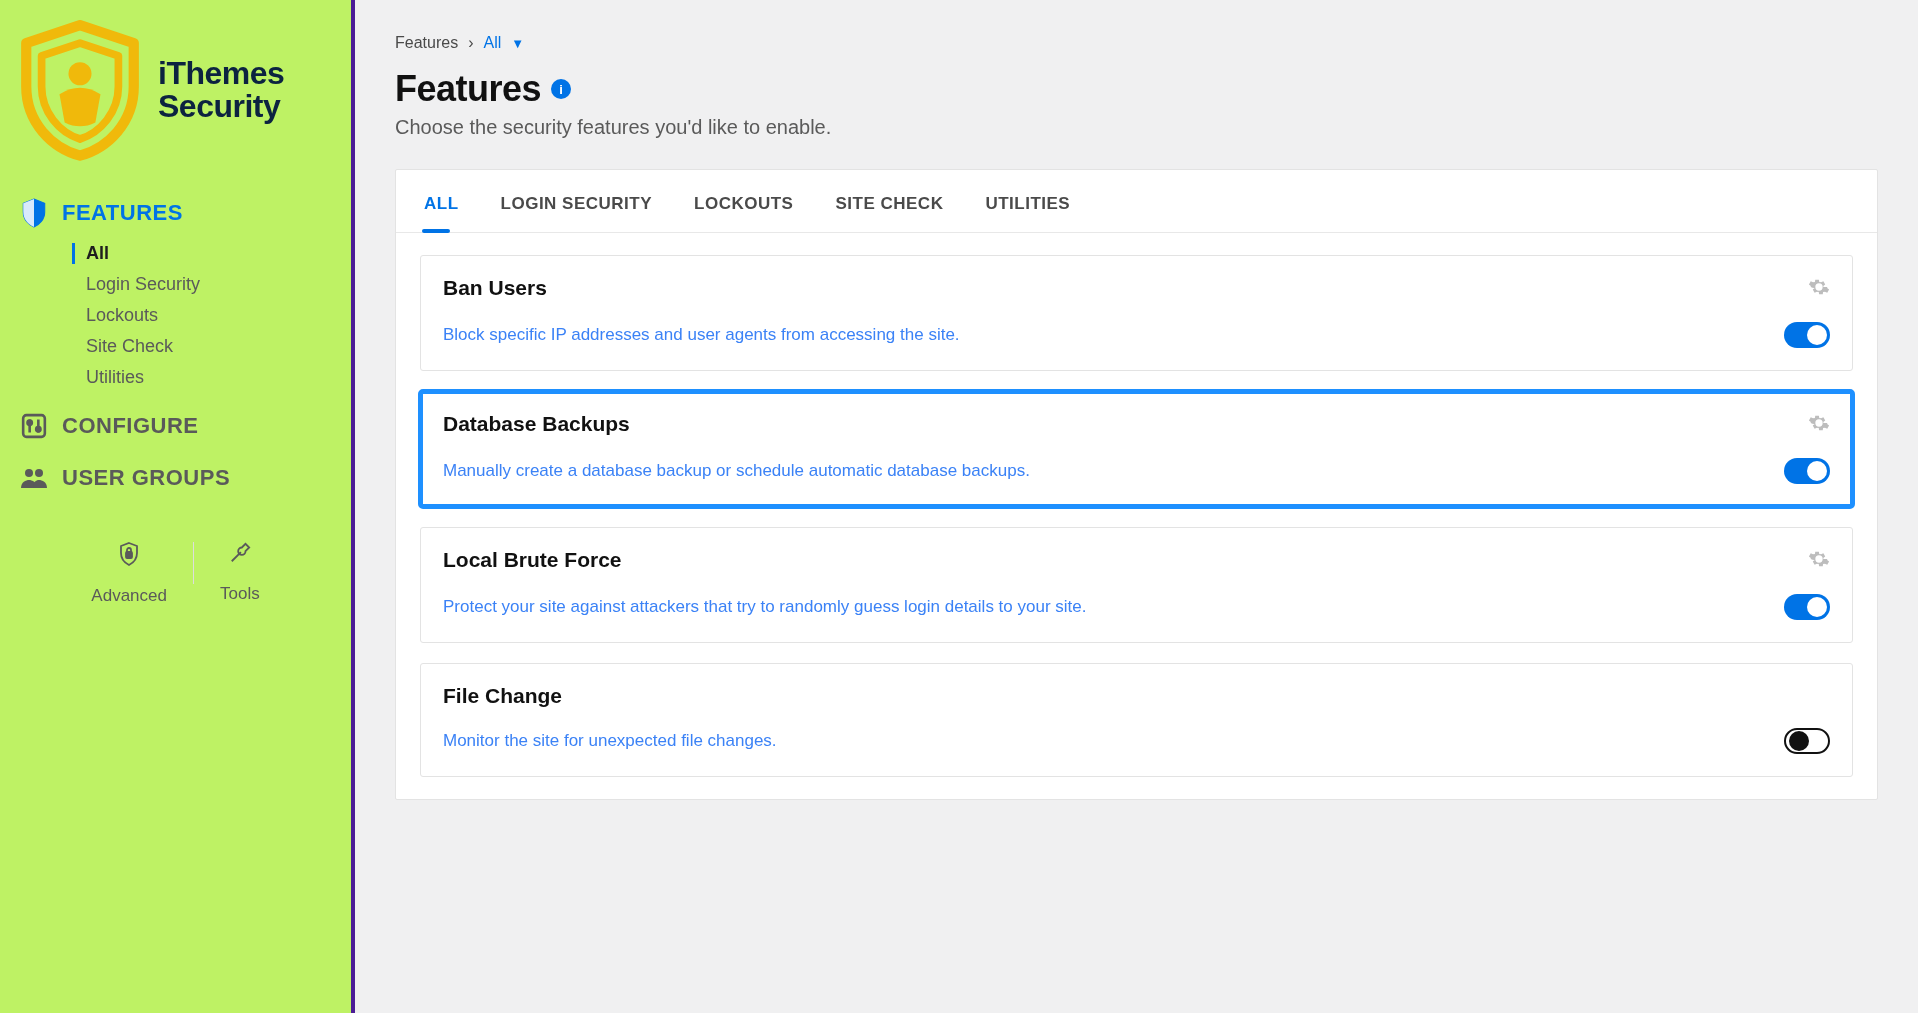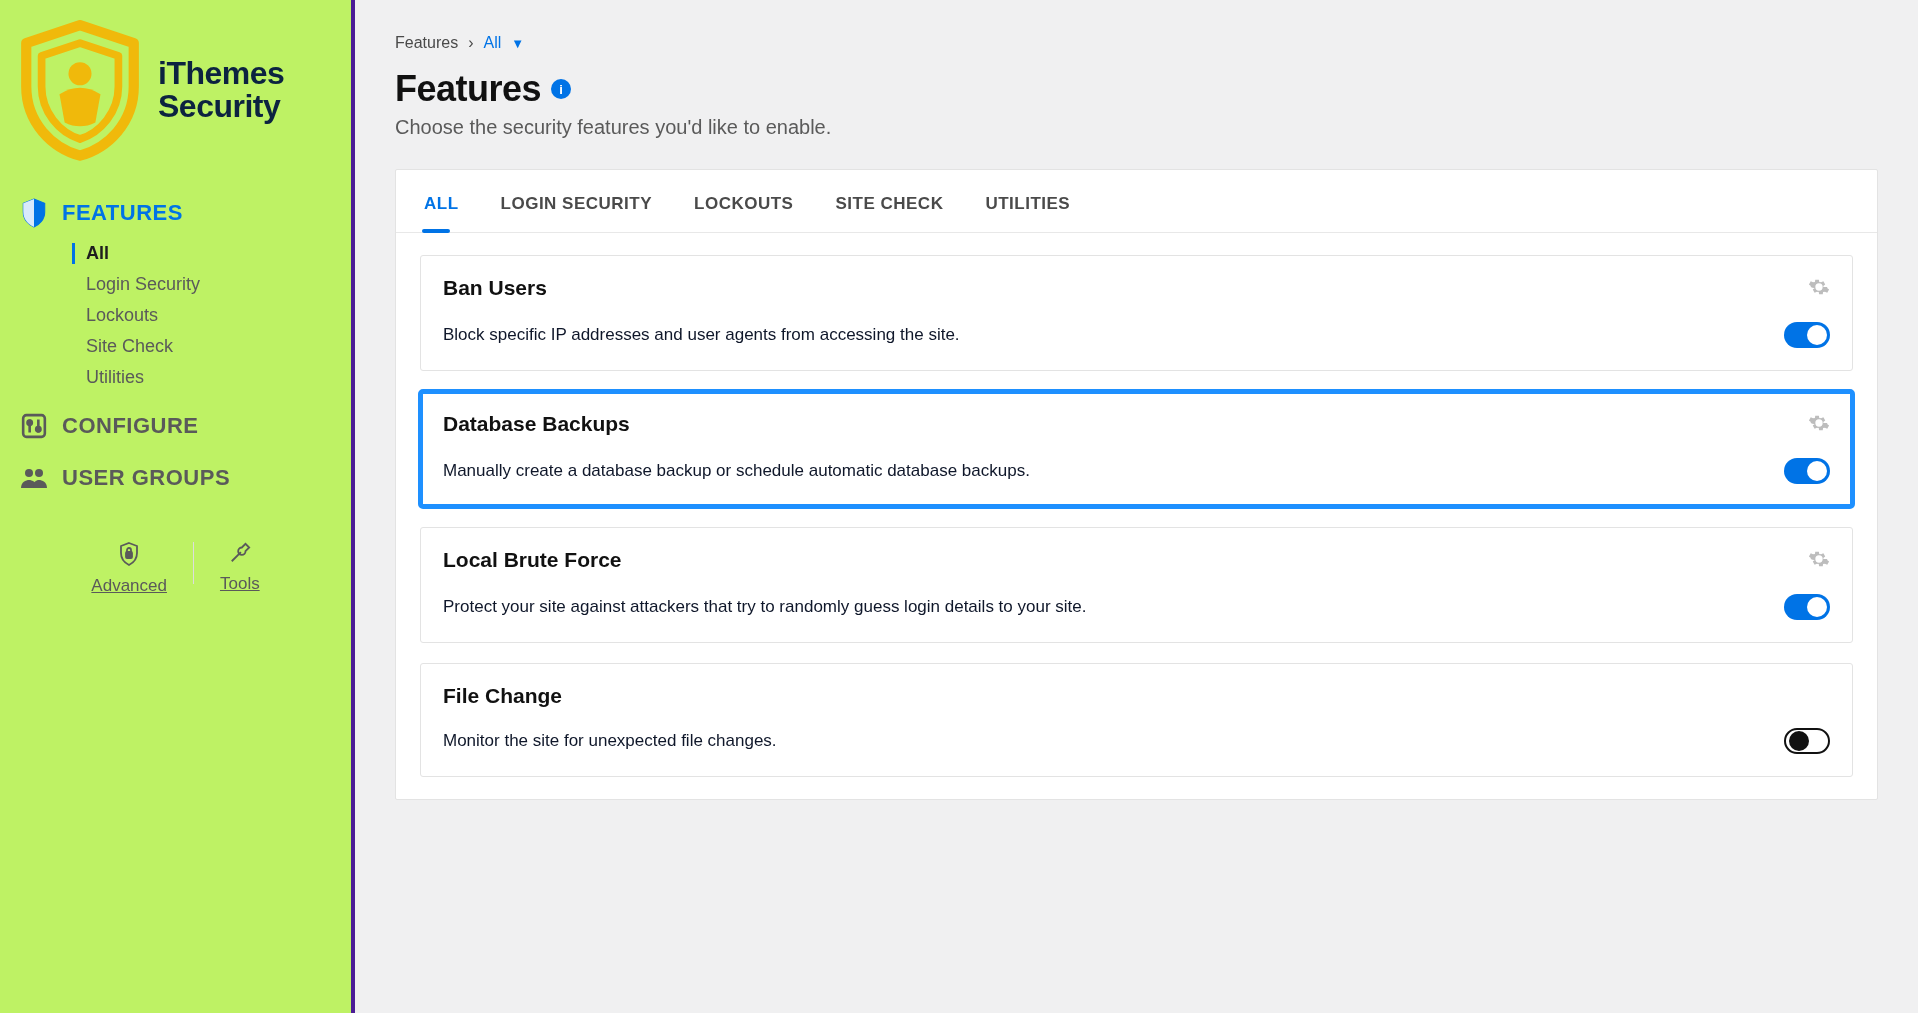--- a/index.html
+++ b/index.html
@@ -13,21 +13,21 @@
 .logo-text { font-size: 32px; font-weight: 800; color: #0c2340; line-height: 1.05; letter-spacing: -0.5px;}
 .nav { display:flex; flex-direction:column; gap: 4px; }
 .nav-item { display: flex; align-items: center; gap: 14px; padding: 10px 4px; cursor: pointer; }
 .nav-item.active .nav-label { color: #0073e6; font-weight: 800; }
 .nav-label { font-size: 22px; font-weight: 800; color: #5a5a5a; letter-spacing: 0.5px; }
 .nav-icon { width: 28px; height: 28px; display:inline-flex; align-items:center; justify-content:center; }
 .subnav { margin: 2px 0 10px 56px; display:flex; flex-direction:column; gap: 10px;}
 .subnav-item { font-size: 18px; color: #5a5a5a; cursor:pointer; padding-left: 14px; }
 .subnav-item.active { color: #1e1e1e; font-weight: 700; border-left: 3px solid #0073e6; padding-left: 11px;}
 .sidebar-footer { margin-top: 40px; display:flex; justify-content:center; gap: 26px; align-items:flex-start;}
-.footer-col { display:flex; flex-direction:column; align-items:center; gap:6px; cursor:pointer; color:#5a5a5a;text-decoration:underline;}
+.footer-col { display:flex; flex-direction:column; align-items:center; gap:16px; cursor:pointer; color:#5a5a5a;}
 .footer-col .footer-label { font-size: 17px; }
 .footer-divider { width:1px; height: 42px; background:#ddd; }
 
 
 .main { flex:1; padding: 34px 40px 40px 40px; }
 .breadcrumb { display:flex; align-items:center; gap: 10px; font-size: 16px; color:#4a4a4a; margin-bottom: 16px;}
 .breadcrumb .bc-current { color: #0073e6; }
 .breadcrumb .bc-caret { color:#0073e6; font-size:13px;}
 .page-title-row { display:flex; align-items:center; gap: 10px; margin-bottom: 6px;}
 .page-title { font-size: 36px; font-weight: 800; color:#111; letter-spacing:-0.5px;}
@@ -41,21 +41,21 @@
 .tab.active { color:#0073e6; }
 .tab.active::after { content:''; position:absolute; left:0; right:0; bottom:-1px; height:4px; width:28px; background:#0073e6; border-radius:2px;}
 
 .feature-list { padding: 22px 24px; display:flex; flex-direction:column; gap: 20px;}
 .feature { border:1px solid #e3e3e3; border-radius:3px; padding: 20px 22px 22px 22px; position:relative; background:#fff;}
 .feature.highlight { outline: 5px solid #1e90ff; outline-offset: -3px;}
 .feature-head { display:flex; align-items:flex-start; justify-content:space-between;}
 .feature-title { font-size:21px; font-weight:700; color:#111;}
 .gear-btn { color:#bdbdbd; cursor:pointer;}
 .feature-body { display:flex; align-items:center; justify-content:space-between; margin-top: 20px; gap: 20px;}
-.feature-desc { font-size:17px; color:#0f172a; line-height:1.4;}
+.feature-desc { font-size:17px; color:#3b82f6; line-height:1.4;}
 .toggle { width:46px; height:26px; border-radius:13px; position:relative; cursor:pointer; flex-shrink:0;}
 .toggle-knob { position:absolute; top:3px; width:20px; height:20px; border-radius:50%; background:#fff; transition: left .15s;}
 .toggle.on { background:#0073e6; }
 .toggle.on .toggle-knob { left:23px; }
 .toggle.off { background:#fff; border:2px solid #111;}
 .toggle.off .toggle-knob { left:3px; top:1px; background:#111;}
 
 </style>
 </head>
 <body>

